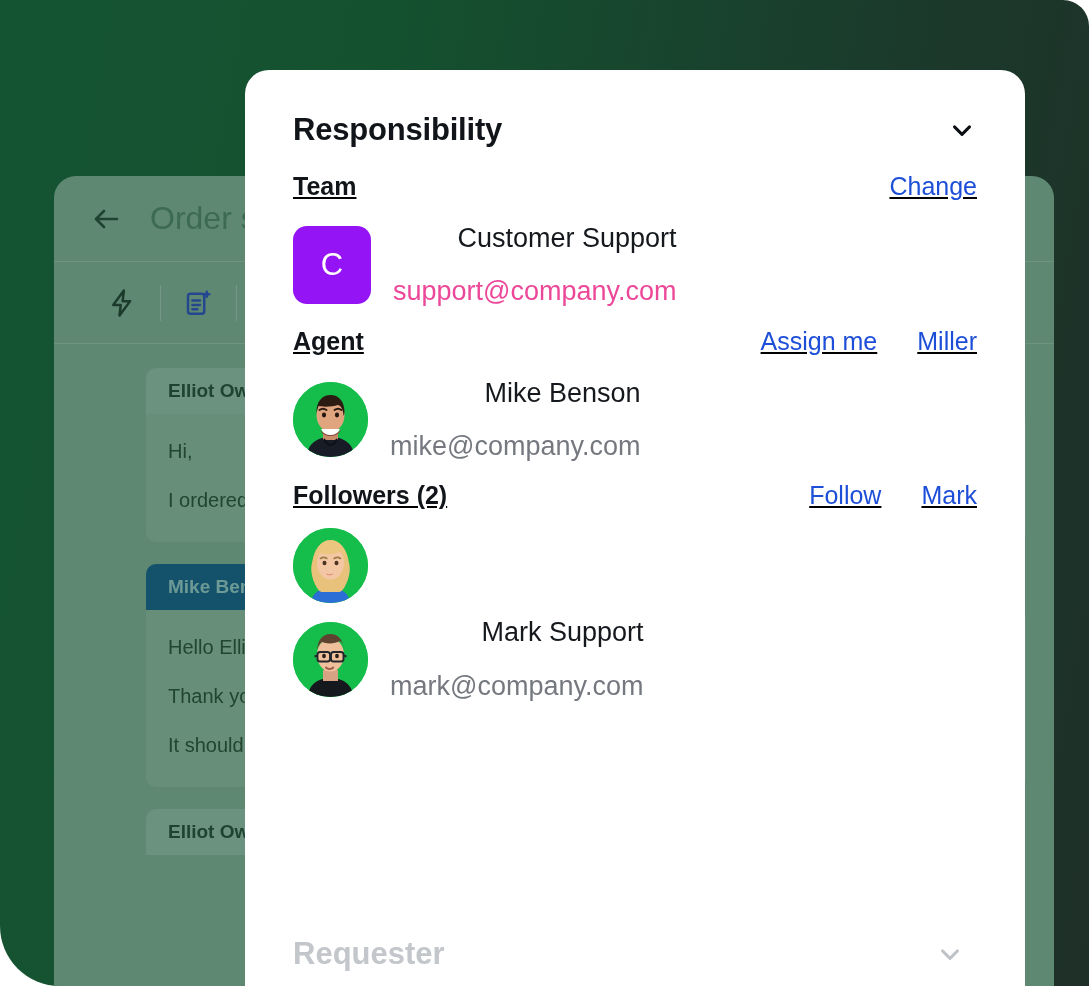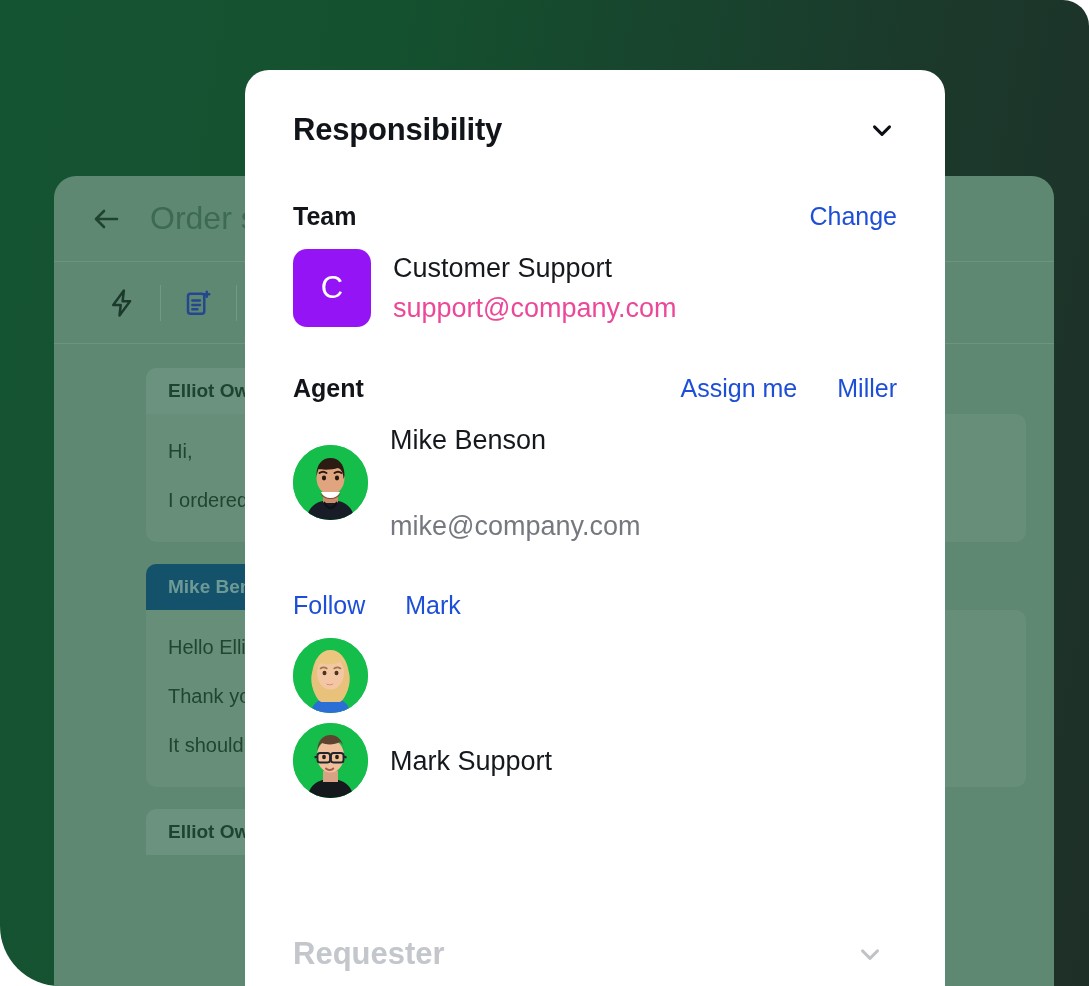--- a/index.html
+++ b/index.html
@@ -79,38 +79,40 @@
     font-size: 20px; line-height: 1.55;
     color: #21452F;
     min-height: 40px;
   }
   .msg-body p { margin-bottom: 18px; }
   .msg-body p:last-child { margin-bottom: 0; }
 
   
   .card {
     position: absolute; left: 245px; top: 70px;
-    width: 700px; height: 916px;
+    width: 780px; height: 916px;
     background: #ffffff;
     border-radius: 24px 24px 0 0;
     padding: 0 48px;
     overflow: hidden;
+    text-align: right;
   }
 
   .card-header {
     display: flex; align-items: center; justify-content: space-between;
     padding-top: 42px; padding-bottom: 8px;
   }
   .card-title { font-size: 31px; font-weight: bold; color: #111418; letter-spacing: -0.2px; }
 
   .chev { width: 30px; height: 30px; display: block; }
 
   .section-head {
     display: flex; align-items: baseline; justify-content: space-between;
-    margin-top: 46px;
+    margin-top: 16px;
+    text-decoration: underline;
   }
   .section-label { font-size: 25px; font-weight: bold; color: #111418; }
   .actions { display: flex; gap: 40px; align-items: baseline; }
   .link {
     font-size: 25px; color: #1d4ed8; font-weight: 400;
     cursor: pointer; white-space: nowrap;
   }
 
   .row {
     display: flex; align-items: center; gap: 22px;
@@ -126,24 +128,24 @@
     color: #ffffff; font-size: 31px; font-weight: 500;
   }
   .avatar-circle {
     width: 75px; height: 75px; flex: none;
     border-radius: 50%;
     background: #15BE4B;
     overflow: hidden; position: relative;
   }
   .avatar-circle svg { display: block; width: 100%; height: 100%; }
 
-  .row-text { display: flex; flex-direction: column; gap: 2px; min-width: 0; }
+  .row-text { display: flex; flex-direction: column; gap: 15px; min-width: 0; }
   .row-name { font-size: 27px; color: #15181C; line-height: 1.42; }
   .row-sub  { font-size: 27px; color: #ec4899; line-height: 1.42; }
-  .row-sub.muted { color: #75797F; margin-top: 46px; }
+  .row-sub.muted { color: #75797F; }
 
   .footer-sec {
     position: absolute; left: 48px; right: 60px; bottom: 0;
     padding-bottom: 14px;
     display: flex; align-items: center; justify-content: space-between;
   }
   .footer-label { font-size: 31px; font-weight: bold; color: #C3C6CA; }
 </style>
 </head>
 <body>
@@ -256,20 +258,21 @@
           <path d="M31 57c2 4 4 6 6.5 6S42 61 44 57" stroke="#0E1219" stroke-width="2" fill="none"></path>
         </svg>
       </div>
       <div class="row-text">
         <span class="row-name">Mike Benson</span>
         <span class="row-sub muted">mike@company.com</span>
       </div>
     </div>
 
     <div class="section-head">
+      <span class="section-label">Followers (2)</span>
       <div class="actions">
         <span class="link">Follow</span>
         <span class="link">Mark</span>
       </div>
     </div>
 
     <div class="row">
       <div class="avatar-circle">
         <svg viewBox="0 0 75 75">
           <rect width="75" height="75" fill="#15BE4B"></rect>
@@ -300,20 +303,21 @@
           <g fill="none" stroke="#22262C" stroke-width="1.9">
             <rect x="24.5" y="30" width="12.5" height="9.5" rx="2.6"></rect>
             <rect x="38" y="30" width="12.5" height="9.5" rx="2.6"></rect>
             <path d="M37 34.3h1M24.5 33.5l-3 1M50.5 33.5l3 1"></path>
           </g>
           <path d="M33 45.5c1.8 2 5.5 2 7.3 0" stroke="#A05B4A" stroke-width="1.9" fill="none" stroke-linecap="round"></path>
         </svg>
       </div>
       <div class="row-text">
         <span class="row-name">Mark Support</span>
+        <span class="row-sub muted">mark@company.com</span>
       </div>
     </div>
 
     <div class="footer-sec">
       <span class="footer-label">Requester</span>
       <span>
         <svg class="chev" viewBox="0 0 24 24" fill="none" stroke="#BFC3C7" stroke-width="2.3" stroke-linecap="round" stroke-linejoin="round">
           <path d="M6 9.5l6 6 6-6"></path>
         </svg>
       </span>

